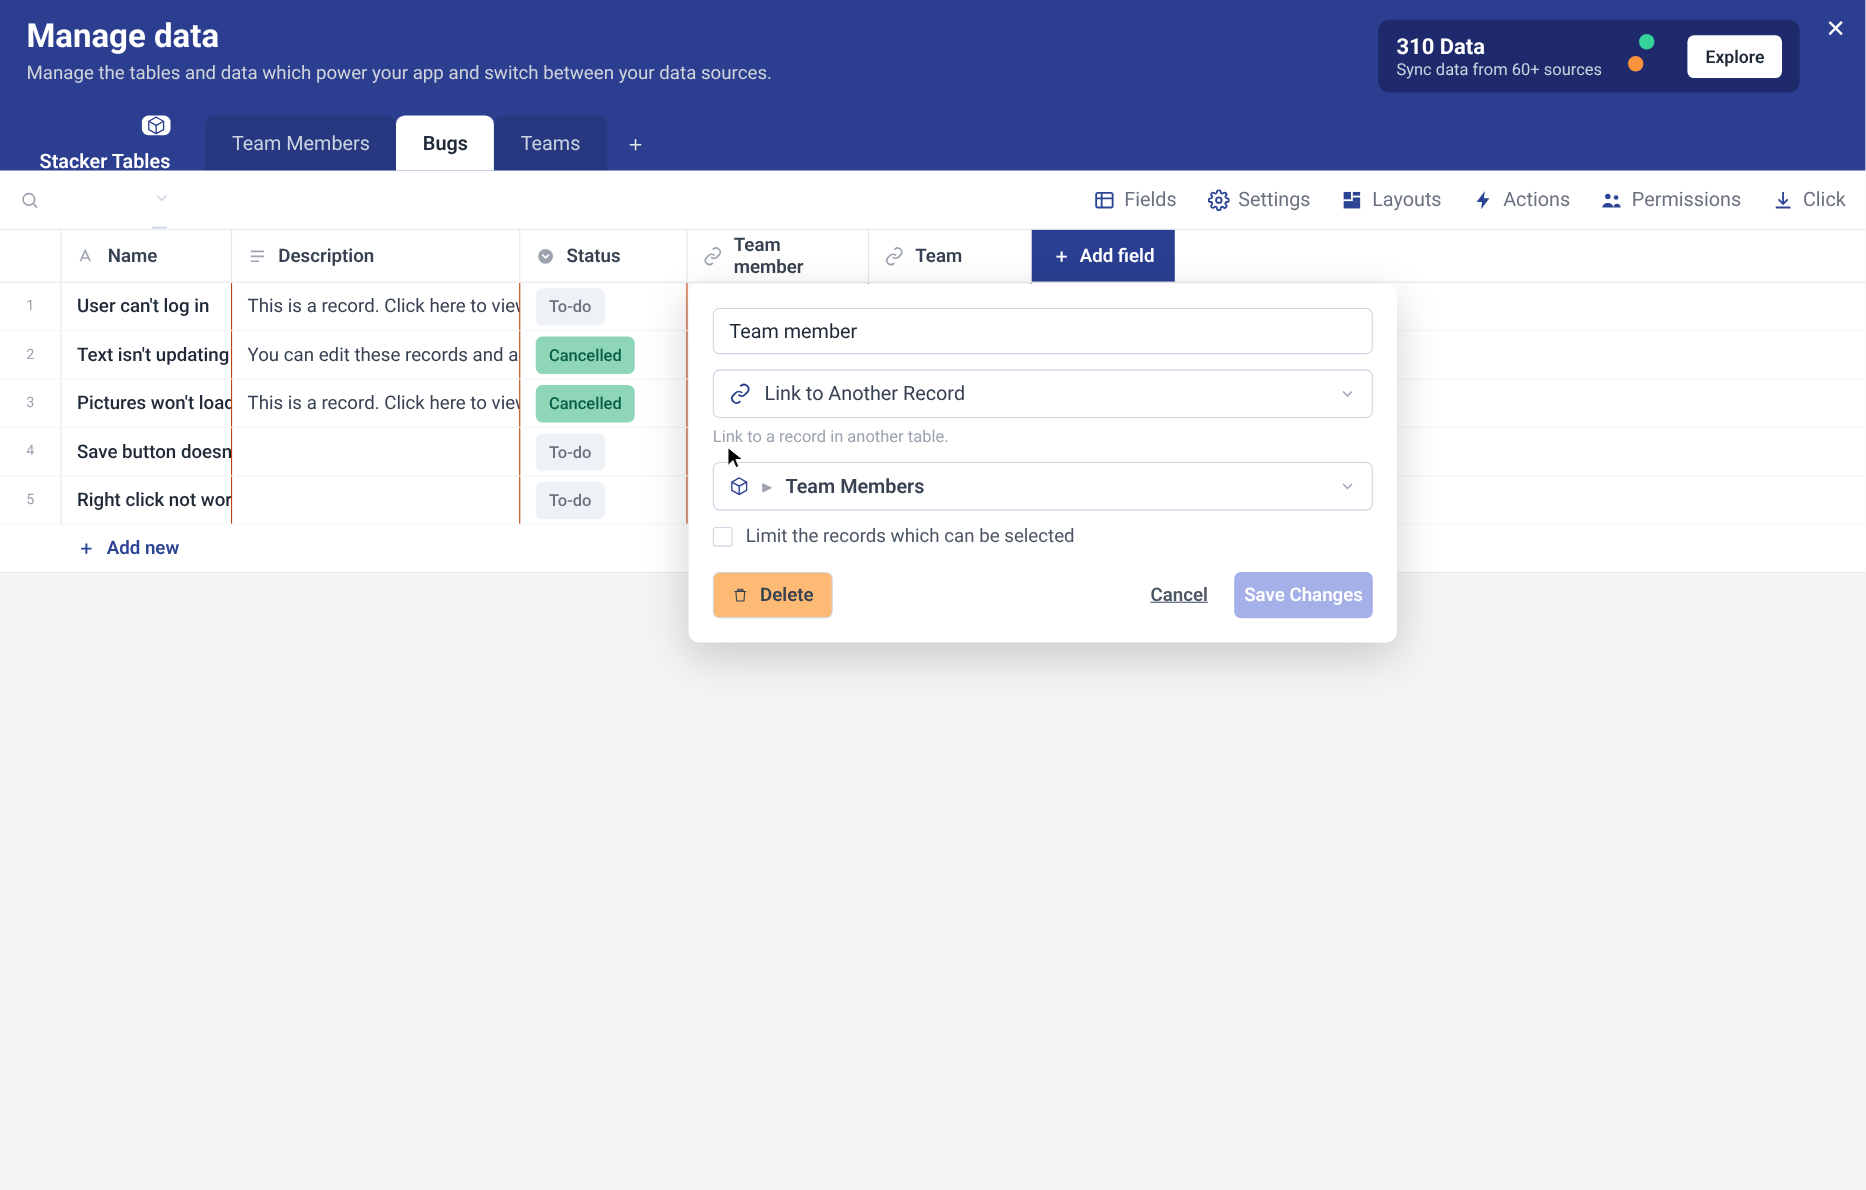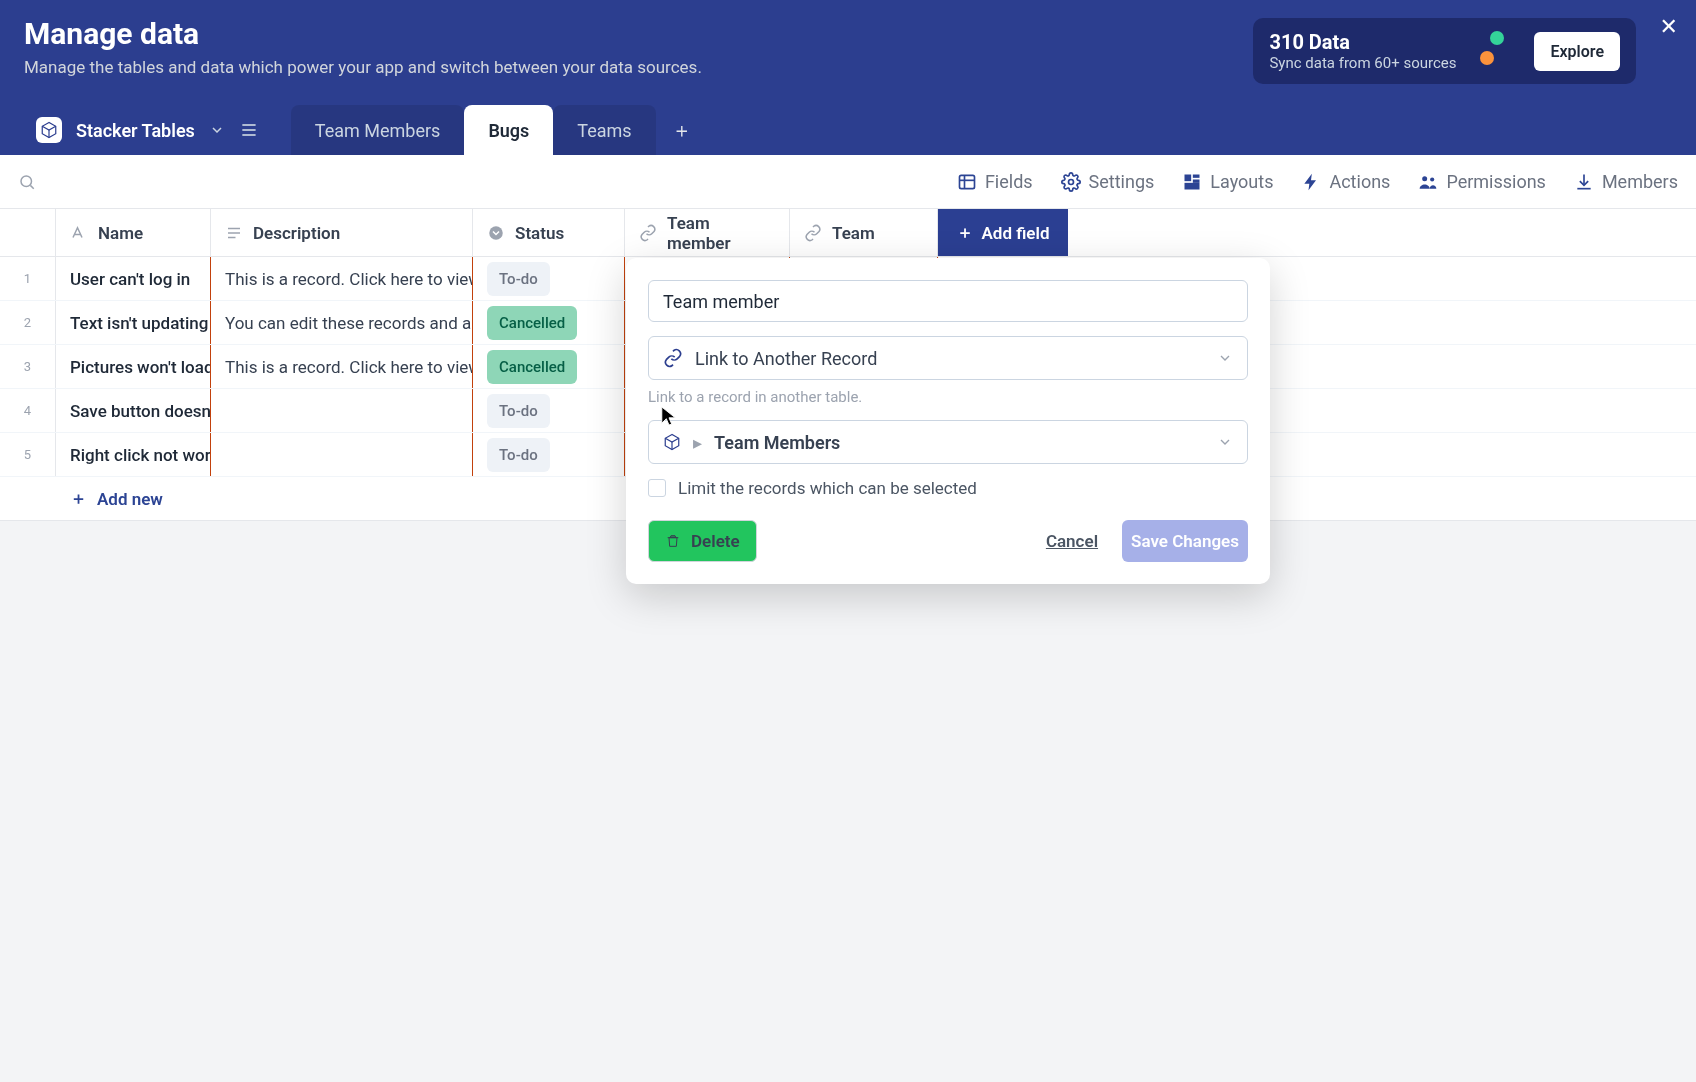--- a/index.html
+++ b/index.html
@@ -26,21 +26,21 @@
   .promo{position:absolute;right:60px;top:18px;background:#1e2a6b;border-radius:10px;padding:12px 16px;display:flex;align-items:center;gap:24px;}
   .promo .txt .t{font-size:20px;font-weight:700;color:#fff;}
   .promo .txt .s{font-size:15px;color:#cbd5e1;}
   .promo .explore{background:#fff;color:#1f2937;border:none;border-radius:6px;padding:10px 16px;font-size:16px;font-weight:600;cursor:pointer;}
   .promo .dots{position:relative;width:30px;height:40px;}
   .promo .dots .d1{position:absolute;top:0;left:10px;width:14px;height:14px;border-radius:50%;background:#34d399;}
   .promo .dots .d2{position:absolute;top:20px;left:0;width:14px;height:14px;border-radius:50%;background:#fb923c;}
   .close-x{position:absolute;right:18px;top:14px;color:#fff;font-size:22px;cursor:pointer;}
   
   .tabstrip{position:absolute;bottom:0;left:0;right:0;height:50px;display:flex;align-items:stretch;padding-left:20px;}
-  .src{display:flex;align-items:center;gap:14px;color:#fff;padding:0 16px;}
+  .src{display:flex;align-items:flex-end;gap:14px;color:#fff;padding:0 16px;flex-direction:column;}
   .src .cube{width:26px;height:26px;background:#fff;border-radius:6px;display:flex;align-items:center;justify-content:center;}
   .src .cube svg{width:18px;height:18px;stroke:#2c3e8f;fill:none;stroke-width:1.6;}
   .src .nm{font-size:18px;font-weight:600;}
   .src .chev,.src .ham{color:#cbd5e1;cursor:pointer;display:flex;align-items:center;}
   .tabs{display:flex;align-items:stretch;margin-left:16px;}
   .tab{display:flex;align-items:center;padding:0 24px;font-size:18px;color:#cbd5e1;border-radius:8px 8px 0 0;cursor:pointer;}
   .tab.active{background:#fff;color:#1f2937;font-weight:600;}
   .tab.inact{background:rgba(0,0,0,.1);}
   .tab.plus{padding:0 16px;color:#e5e7eb;font-size:20px;}
   
@@ -78,21 +78,21 @@
   .popover{position:absolute;top:258px;left:626px;width:644px;background:#fff;border-radius:10px;box-shadow:0 12px 40px rgba(0,0,0,.18);padding:22px;z-index:50;}
   .pop-in{width:100%;height:42px;border:1px solid #cbd5e1;border-radius:6px;padding:0 14px;font-size:18px;color:#1f2937;outline:none;}
   .pop-sel{margin-top:14px;width:100%;height:44px;border:1px solid #cbd5e1;border-radius:6px;display:flex;align-items:center;padding:0 14px;gap:12px;font-size:18px;color:#374151;cursor:pointer;position:relative;}
   .pop-sel .chev{margin-left:auto;color:#9ca3af;}
   .pop-sel .lk{width:20px;height:20px;color:#2c3e8f;}
   .pop-help{margin-top:8px;font-size:15px;color:#9ca3af;}
   .pop-limit{margin-top:14px;display:flex;align-items:center;gap:12px;font-size:17px;color:#4b5563;}
   .pop-limit .cb{width:18px;height:18px;border:1px solid #cbd5e1;border-radius:3px;}
   .pop-actions{margin-top:22px;display:flex;align-items:center;}
   .btn{height:42px;border-radius:6px;font-size:17px;font-weight:600;display:flex;align-items:center;justify-content:center;cursor:pointer;}
-  .btn.del{border:1px solid #d1d5db;background:#22c55e;color:#374151;padding:0 16px;gap:10px;}
+  .btn.del{border:1px solid #d1d5db;background:#fdba74;color:#374151;padding:0 16px;gap:10px;}
   .btn.cancel{background:transparent;border:none;color:#4b5563;margin-left:auto;padding:0 16px;text-decoration:underline;}
   .btn.save{background:#a6b0e8;color:#fff;border:none;padding:0 9px;margin-left:8px;}
   .cursor{position:absolute;top:405px;left:660px;z-index:60;width:18px;height:22px;pointer-events:none;}
   .cursor svg{width:18px;height:22px;}
   
   svg{display:block;}
 </style>
 </head>
 <body>
 
@@ -193,21 +193,21 @@
         <path d="M14 20c0-2.5 2-4 4-4s4 1.5 4 4"></path>
       </svg>
     <span>Permissions</span>
   </div>
   <div class="tool">
     <svg viewBox="0 0 24 24" fill="none" stroke="#2c4494" stroke-width="2">
         <path d="M12 3v12"></path>
         <polyline points="7 11 12 16 17 11"></polyline>
         <line x1="4" y1="20" x2="20" y2="20"></line>
       </svg>
-    <span>Members</span>
+    <span>Click</span>
   </div>
 </div>
 
 <div class="colhdr">
   <div class="rownum-hd"></div>
   <div class="col name">
     <svg class="ic" viewBox="0 0 24 24" fill="none" stroke="currentColor" stroke-width="2">
         <path d="M4 18 10 5l6 13"></path>
         <line x1="6" y1="14" x2="14" y2="14"></line>
       </svg>

